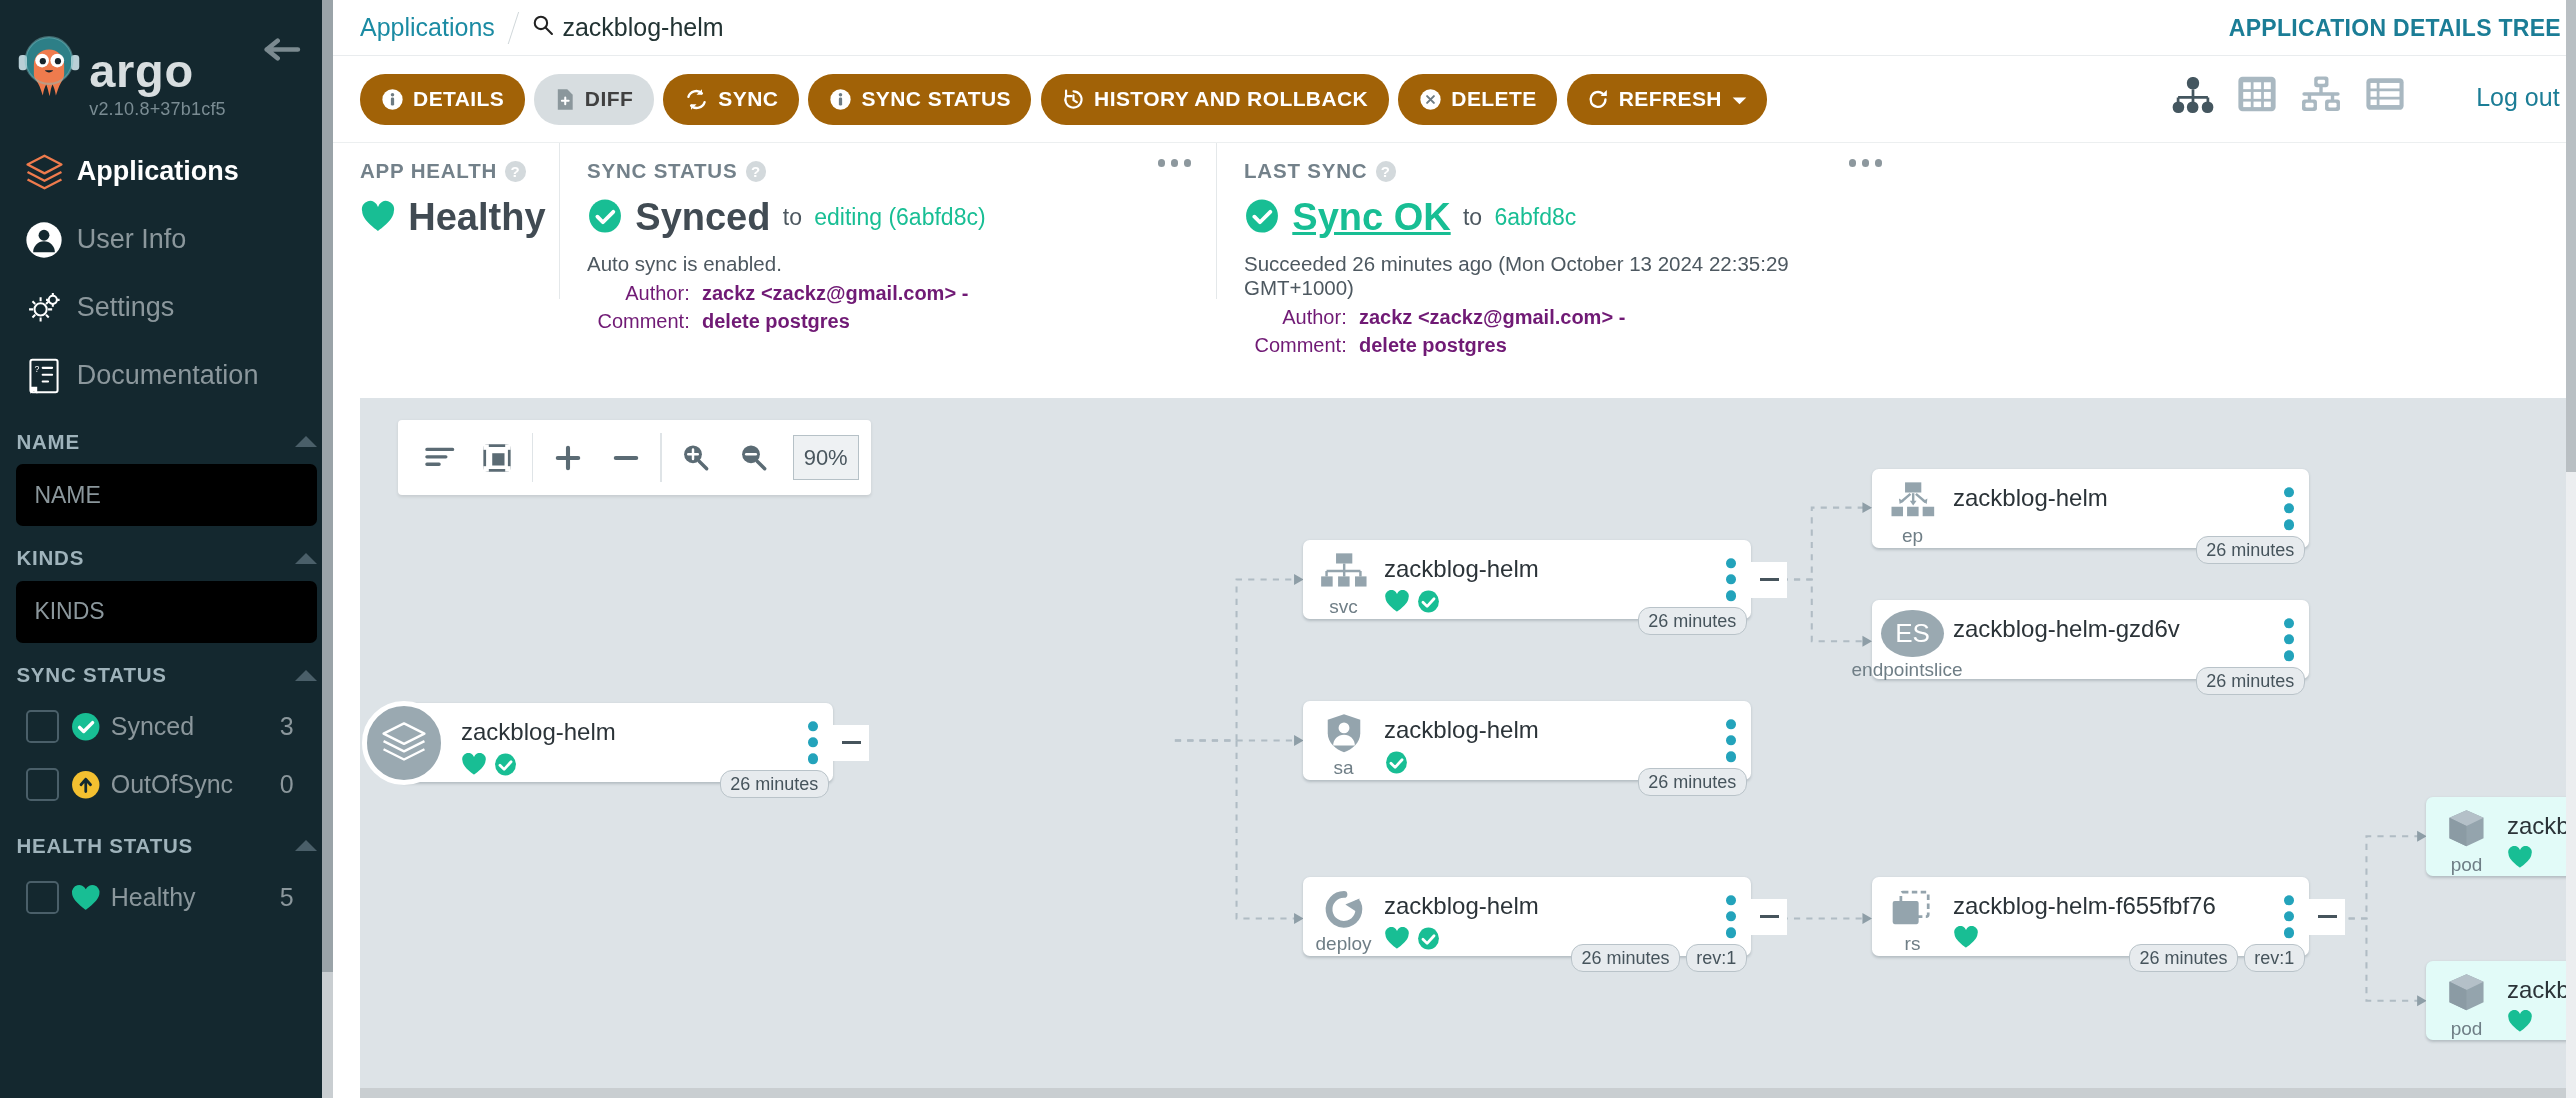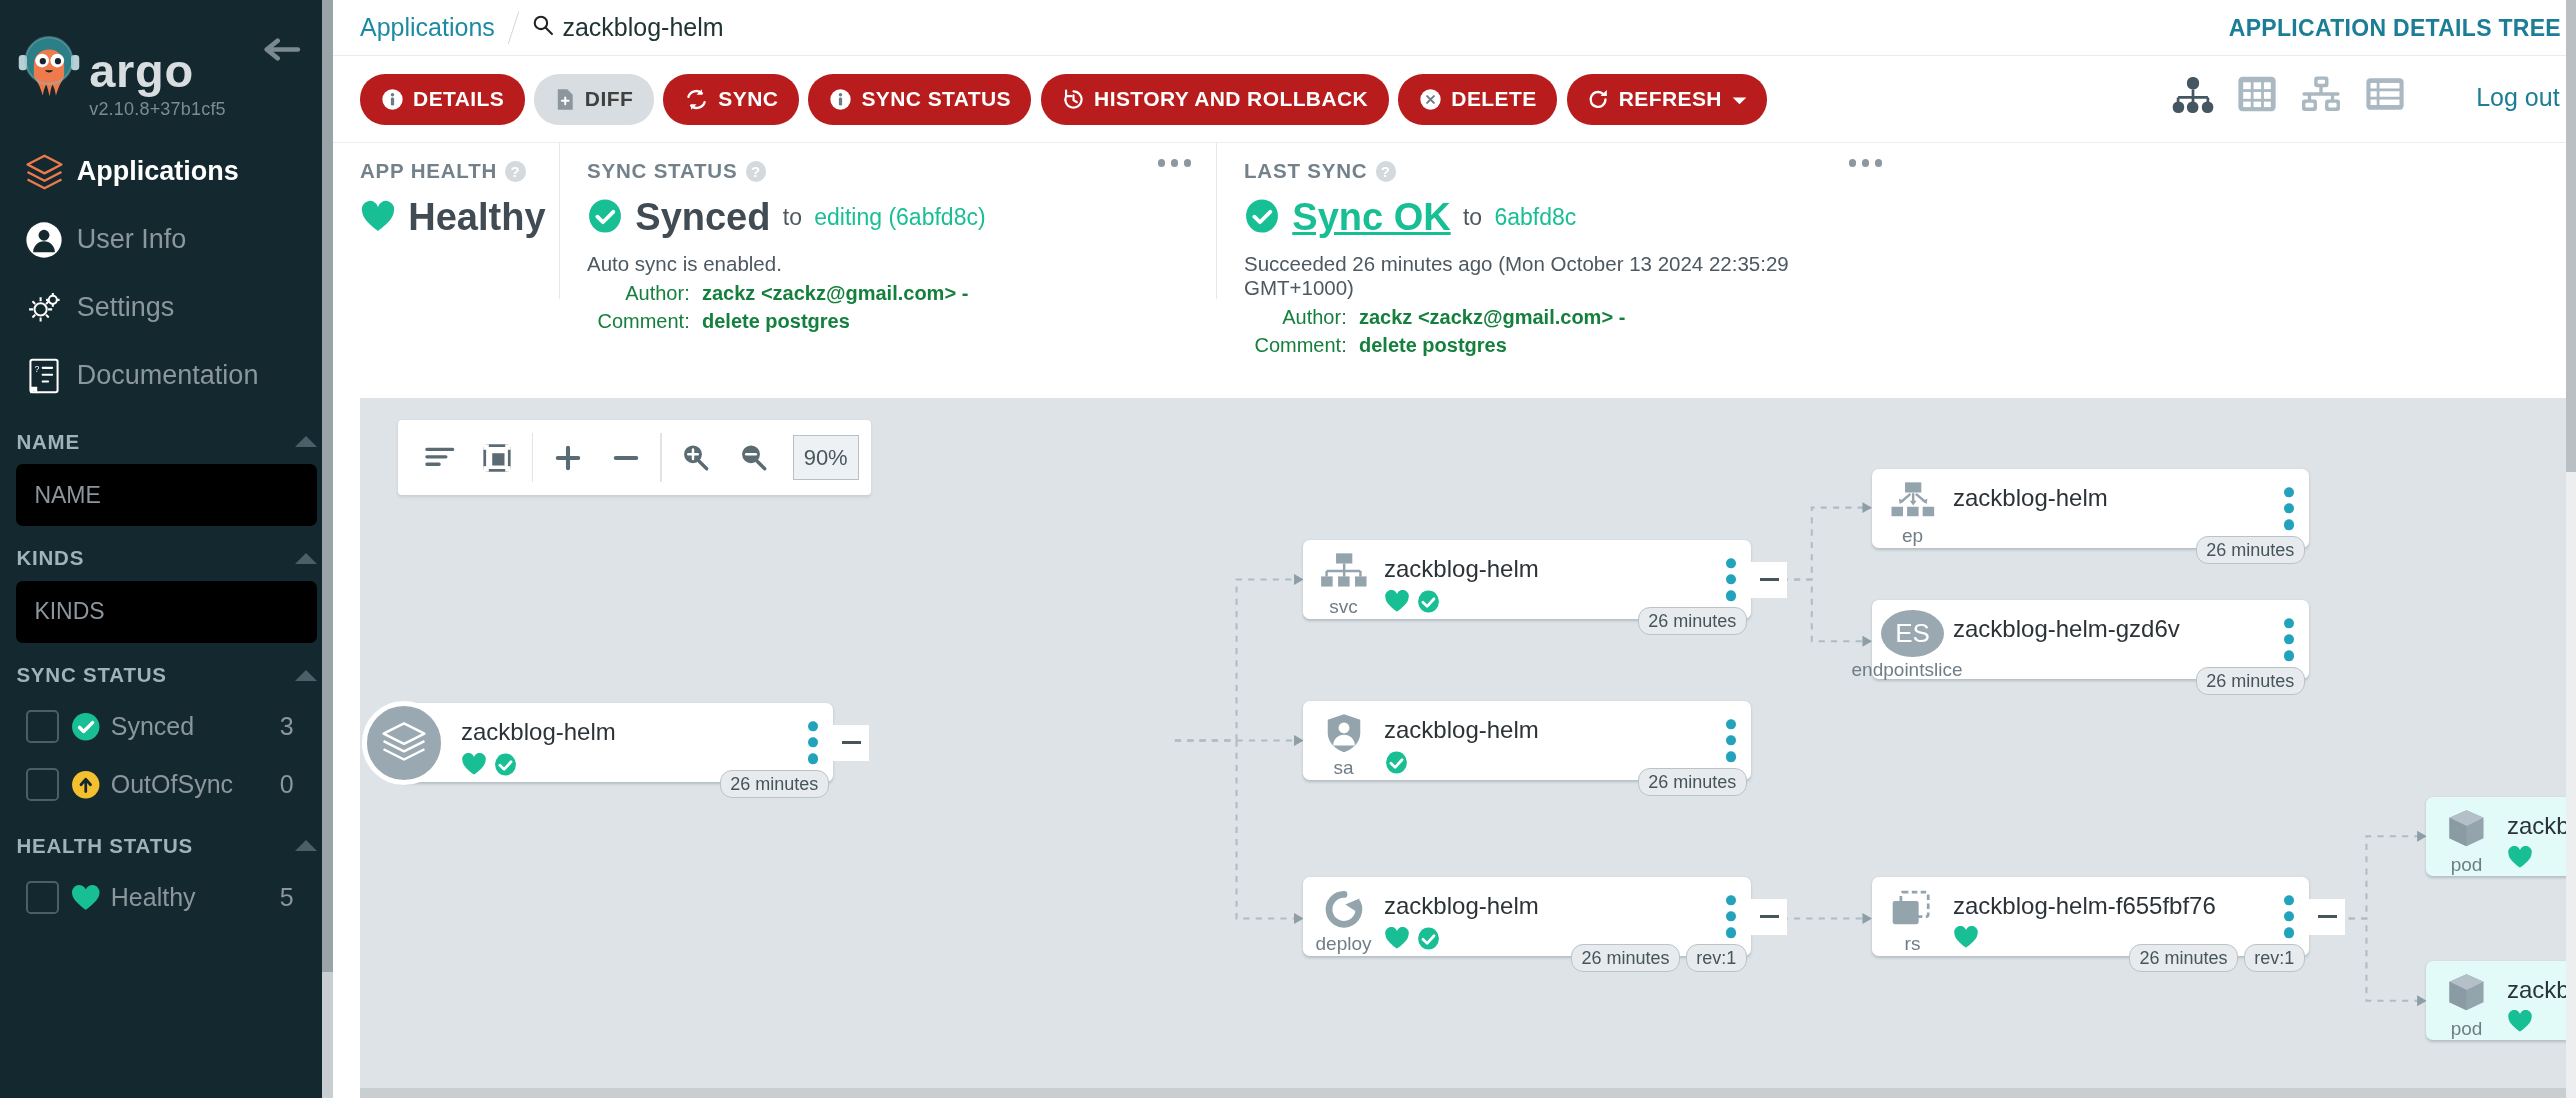--- a/index.html
+++ b/index.html
@@ -55,21 +55,21 @@
   .bc-link { font-size: 25px; color: #1b8ba3; cursor: pointer; }
   .bc-sep { width: 1.4px; height: 31.5px; background: #cfd6d9; transform: skewX(-18deg); margin: 0 18px; }
   .bc-cur { font-size: 25px; color: #233; display: flex; align-items: center; gap: 8.2px; }
   .details-tree-label {
     position: absolute; right: 15px; top: 15px;
     font-size: 23px; color: #1b7d96; font-weight: 600; letter-spacing: 0.3px; cursor: pointer;
   }
 
   .toolbar { height: 86px; display: flex; align-items: center; padding-left: 27px; position: relative; }
   .tbtn {
-    height: 51px; border-radius: 25px; background: #b91c1c; color: #fff;
+    height: 51px; border-radius: 25px; background: #a16207; color: #fff;
     display: inline-flex; align-items: center; gap: 9.6px; padding: 0 20.5px;
     font-size: 21px; font-weight: 700; letter-spacing: 0.4px; margin-right: 9.6px; cursor: pointer;
     white-space: nowrap;
   }
   .tbtn.disabled { background: #d7dde0; color: #404040; text-align: center; }
   .tbtn .bico { display: inline-flex; align-items: center; }
 
   .view-icons { position: absolute; right: 171px; top: 18px; display: flex; align-items: center; gap: 23px;}
   .logout { position: absolute; right: 16.4px; top: 27px; font-size: 25px; color: #1b7d96; cursor: pointer;}
 
@@ -79,21 +79,21 @@
   .st-panel + .st-panel { border-left: 1.4px solid #e4e8ea; }
   .st-title { font-size: 20.5px; color: #73818a; font-weight: 700; letter-spacing: 0.8px; display: flex; align-items: center; gap: 8.2px;}
   .qmark { width: 20.5px; height: 20.5px; border-radius: 50%; background: #d3d9dc; color: #fff; font-size: 15px;
           display: inline-flex; align-items: center; justify-content: center; font-weight: 700; }
   .st-main { display: flex; align-items: center; gap: 12.3px; margin-top: 12.3px; }
   .st-big { font-size: 38px; font-weight: 700; color: #414b53; }
   .st-big.green { color: #18be94; text-decoration: underline; }
   .st-to { font-size: 23px; color: #4d5860; }
   .st-rev { font-size: 23px; color: #18be94; cursor: pointer; }
   .st-sub { font-size: 20.5px; color: #4d5860; margin-top: 13.7px; }
-  .kv { display: flex; font-size: 20px; color: #15803d; margin-top: 5.5px; }
+  .kv { display: flex; font-size: 20px; color: #701a75; margin-top: 5.5px; }
   .kv .k { width: 115px; text-align: right; padding-right: 12.3px; }
   .kv .v { font-weight: 700; }
   .dots3 { position: absolute; right: 25px; top: 16.4px; display: flex; gap: 5.5px; cursor: pointer;}
   .dots3 i { width: 7.5px; height: 7.5px; border-radius: 50%; background: #8d989e; display: block;}
 
   
   .graph {
     position: absolute; left: 27px; right: 0; top: 398px; bottom: 0;
     background: #dde3e7;
   }

